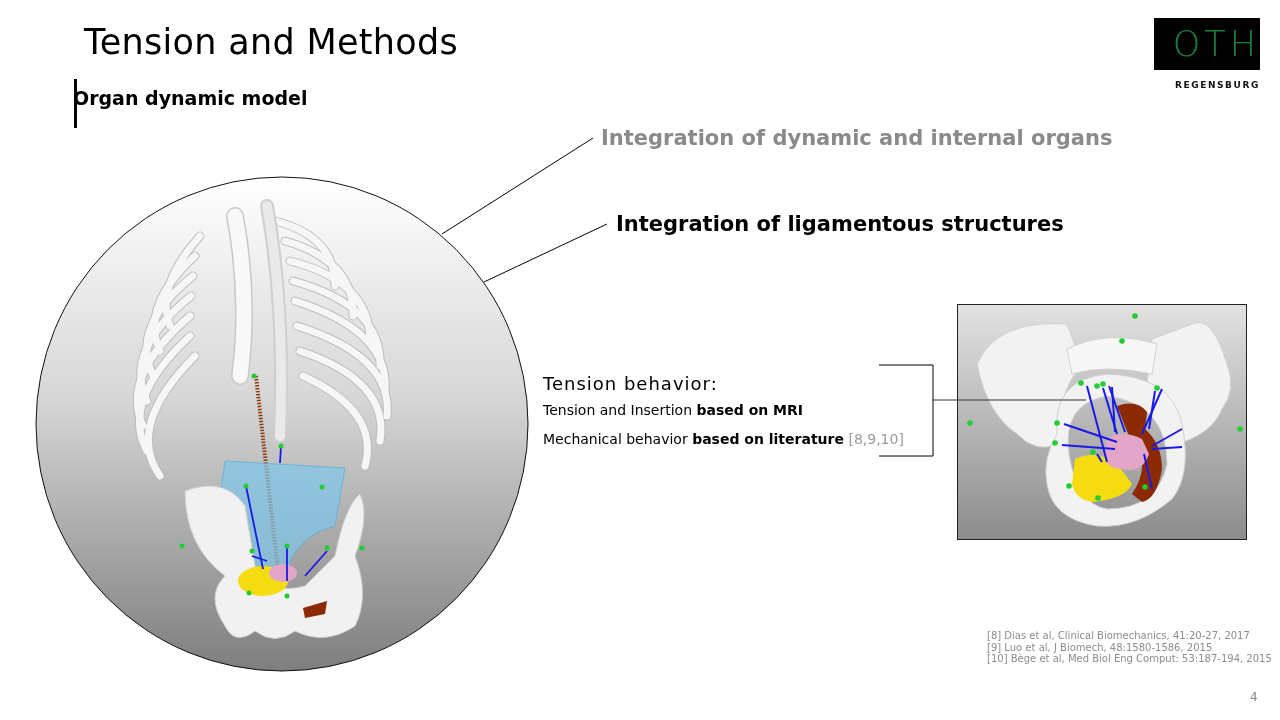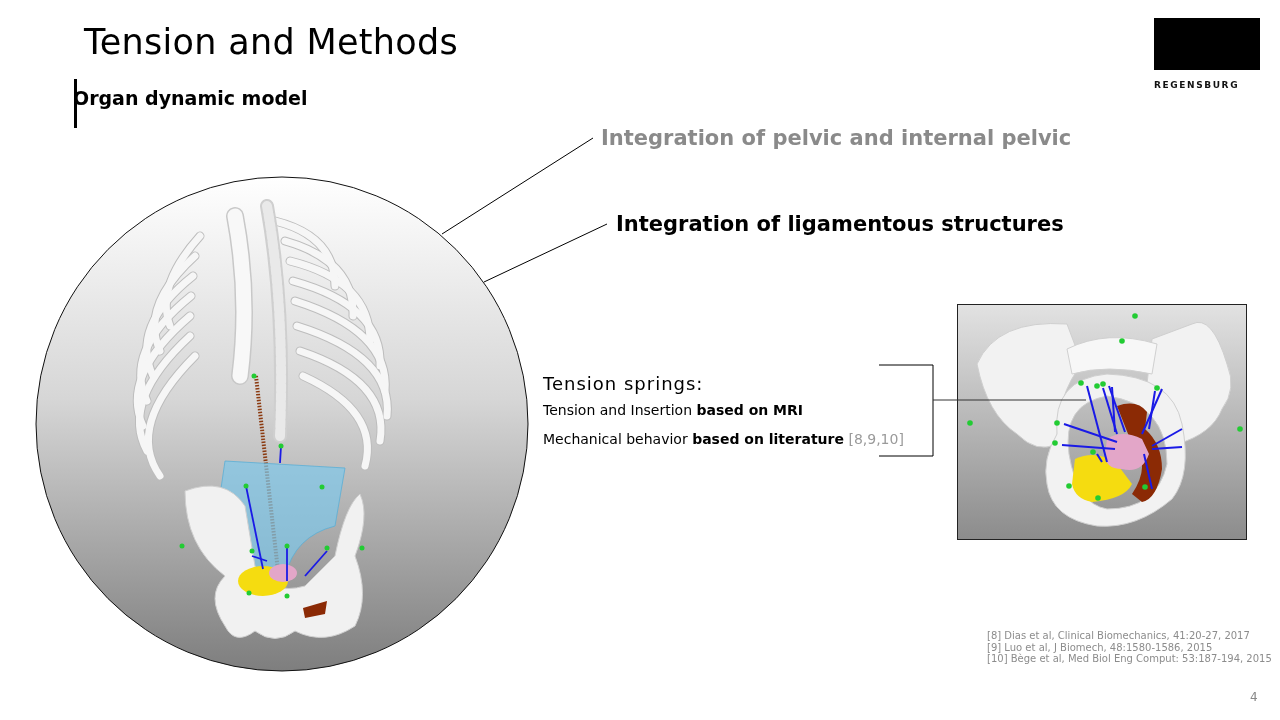--- a/index.html
+++ b/index.html
@@ -3,23 +3,23 @@
 <meta charset="utf-8">
 <style>
   html, body { margin:0; padding:0; }
   body { width:1280px; height:720px; background:#ffffff; position:relative; overflow:hidden;
          font-family:"DejaVu Sans", sans-serif; color:#000; }
   .abs { position:absolute; }
   #title { left:84px; top:22px; font-size:35px; font-weight:normal; letter-spacing:0.3px; white-space:nowrap; }
   #sub-bar { left:74px; top:79px; width:3px; height:49px; background:#000; }
   #subtitle { left:73px; top:87px; font-size:19px; font-weight:bold; white-space:nowrap; }
   #logo { left:1154px; top:18px; width:106px; height:52px; background:#000; }
-  #logo-text { left:1154px; top:18px; width:106px; height:52px; color:#000000; font-size:35px;
+  #logo-text { left:1154px; top:18px; width:106px; height:52px; color:#15803d; font-size:35px;
                text-align:right; line-height:52px; letter-spacing:4px; font-weight:200; }
-  #logo-city { left:1154px; top:80px; width:106px; text-align:left; font-size:9px; font-weight:bold;
+  #logo-city { left:1154px; top:80px; width:106px; text-align:right; font-size:9px; font-weight:bold;
                letter-spacing:1.6px; color:#111; }
   #point1 { left:601px; top:126px; font-size:21px; font-weight:bold; color:#8a8a8a; white-space:nowrap; }
   #point2 { left:616px; top:212px; font-size:21px; font-weight:bold; color:#000; white-space:nowrap; }
   #spring-head { left:543px; top:373px; font-size:18px; letter-spacing:1px; white-space:nowrap; }
   .spring-line { left:543px; font-size:14px; white-space:nowrap; }
   #spring-l1 { top:402px; }
   #spring-l2 { top:424px;margin-top:7px; }
   .cite { color:#9a9a9a; }
   #refs { left:987px; top:630px; font-size:10px; color:#8c8c8c; line-height:11.5px; white-space:nowrap; }
   #page-num { left:1250px; top:690px; font-size:12px; color:#888; }
@@ -31,21 +31,21 @@
 <body>
 
 <div id="title" class="abs">Tension and Methods</div>
 <div id="sub-bar" class="abs"></div>
 <div id="subtitle" class="abs">Organ dynamic model</div>
 
 <div id="logo" class="abs"></div>
 <div id="logo-text" class="abs">OTH</div>
 <div id="logo-city" class="abs">REGENSBURG</div>
 
-<div id="point1" class="abs">Integration of pelvic and internal pelvic</div>
+<div id="point1" class="abs">Integration of dynamic and internal organs</div>
 <div id="point2" class="abs">Integration of ligamentous structures</div>
 
 <svg id="big-fig" class="abs" viewBox="0 0 494 496">
   <defs>
     <linearGradient id="circGrad" x1="0" y1="0" x2="0" y2="1">
       <stop offset="0" stop-color="#ffffff"></stop>
       <stop offset="0.45" stop-color="#d6d6d6"></stop>
       <stop offset="1" stop-color="#7e7e7e"></stop>
     </linearGradient>
     <clipPath id="circClip">
@@ -182,21 +182,21 @@
   </g>
 </svg>
 
 <svg id="overlay" class="abs" viewBox="0 0 1280 720">
   <line x1="442" y1="234" x2="593" y2="138" stroke="#000" stroke-width="1"></line>
   <line x1="484" y1="282" x2="607" y2="224" stroke="#000" stroke-width="1"></line>
   <polyline points="879,365 933,365 933,456 879,456" fill="none" stroke="#000" stroke-width="1"></polyline>
   <line x1="933" y1="400" x2="1086" y2="400" stroke="#333" stroke-width="1"></line>
 </svg>
 
-<div id="spring-head" class="abs">Tension springs:</div>
+<div id="spring-head" class="abs">Tension behavior:</div>
 <div id="spring-l1" class="abs spring-line">
   <span>Tension and Insertion </span><b>based on MRI</b>
 </div>
 <div id="spring-l2" class="abs spring-line">
   <span>Mechanical behavior </span><b>based on literature</b>
   <span class="cite">[8,9,10]</span>
 </div>
 
 <div id="refs" class="abs">
   <div>[8] Dias et al, Clinical Biomechanics, 41:20-27, 2017</div>

